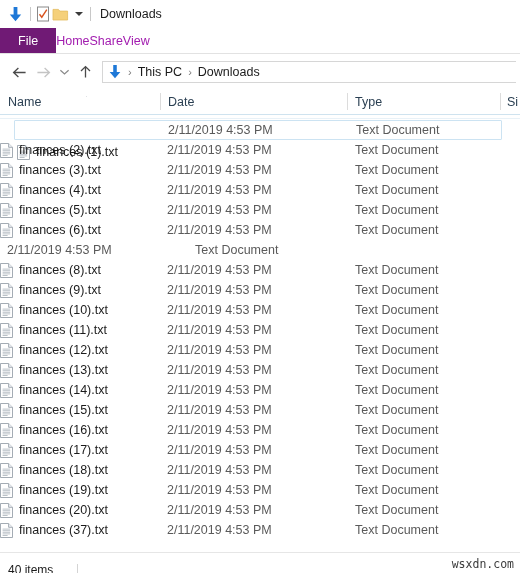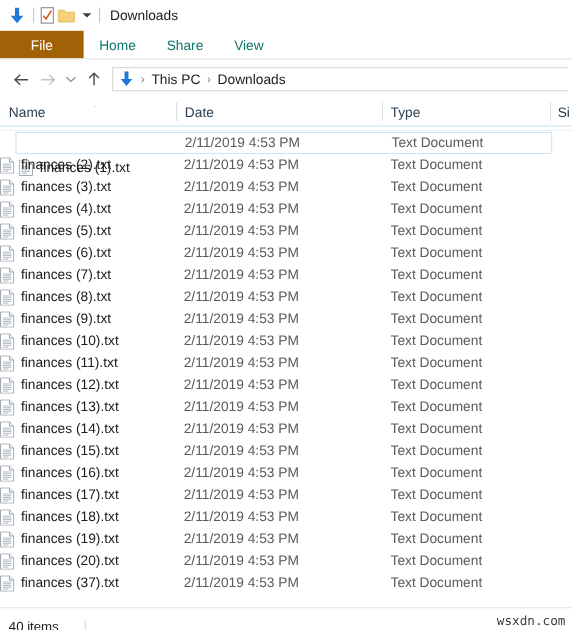--- a/index.html
+++ b/index.html
@@ -65,31 +65,31 @@
     width: 520px; height: 25px;
     background: #ffffff;
     display: flex;
     align-items: stretch;
   }
   .tab {
     display: flex;
     align-items: center;
     justify-content: center;
     font-size: 12.5px;
-    color: #0f766e;
-    padding: 0 14px;
+    color: #a21caf;
+    padding: 0 0;
     height: 25px;
     box-sizing: border-box;
     cursor: default;
     white-space: nowrap;
   }
   .tab.file {
-    background: #a16207;
+    background: #701a75;
     color: #ffffff;
-    padding: 0 28px;
+    padding: 0 18px;
   }
   .ribbon-underline {
     position: absolute;
     left: 0; top: 53px;
     width: 520px; height: 1px;
     background: #e2e2e2;
   }
 
   
   .addressbar {
@@ -494,36 +494,20 @@
                 <path d="M2.6 12.5 H7.6"></path>
               </g>
             </svg>
           </span>
           <span class="fname">finances (6).txt</span>
         </div>
         <div class="cell-date">2/11/2019 4:53 PM</div>
         <div class="cell-type">Text Document</div>
       </div>
       <div class="row">
-        <div class="cell-name">
-          <span style="display: inline-flex;">
-            <svg class="txt-icon" viewBox="0 0 13 15">
-              <path d="M0.5 0.5 H8.6 L12.5 4.3 V14.5 H0.5 Z" fill="#ffffff" stroke="#9aa3ab" stroke-width="0.9"></path>
-              <path d="M8.6 0.5 V4.3 H12.5" fill="#eef1f4" stroke="#9aa3ab" stroke-width="0.9"></path>
-              <g stroke="#a9b2ba" stroke-width="0.8">
-                <path d="M2.6 6.1 H10.2"></path>
-                <path d="M2.6 7.7 H10.2"></path>
-                <path d="M2.6 9.3 H10.2"></path>
-                <path d="M2.6 10.9 H10.2"></path>
-                <path d="M2.6 12.5 H7.6"></path>
-              </g>
-            </svg>
-          </span>
-          <span class="fname">finances (7).txt</span>
-        </div>
         <div class="cell-date">2/11/2019 4:53 PM</div>
         <div class="cell-type">Text Document</div>
       </div>
       <div class="row">
         <div class="cell-name">
           <span style="display: inline-flex;">
             <svg class="txt-icon" viewBox="0 0 13 15">
               <path d="M0.5 0.5 H8.6 L12.5 4.3 V14.5 H0.5 Z" fill="#ffffff" stroke="#9aa3ab" stroke-width="0.9"></path>
               <path d="M8.6 0.5 V4.3 H12.5" fill="#eef1f4" stroke="#9aa3ab" stroke-width="0.9"></path>
               <g stroke="#a9b2ba" stroke-width="0.8">

